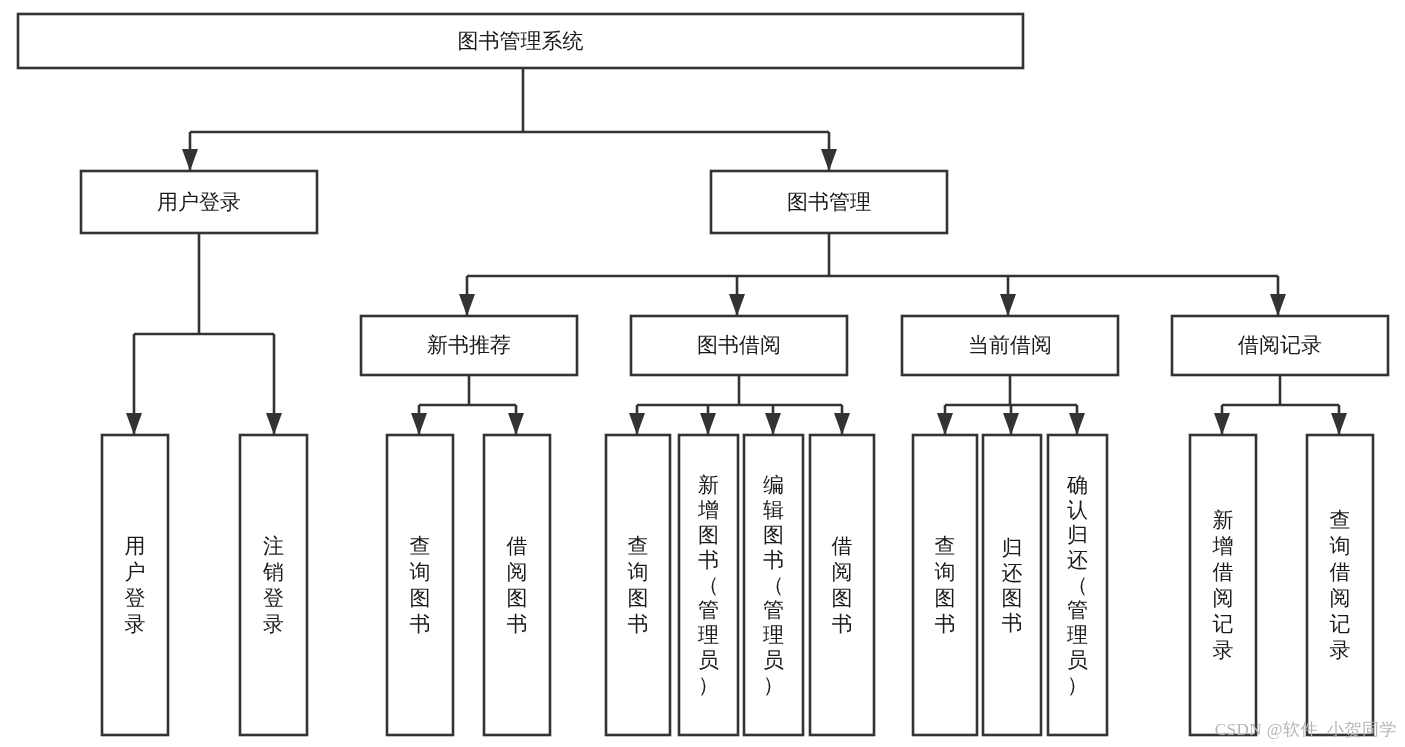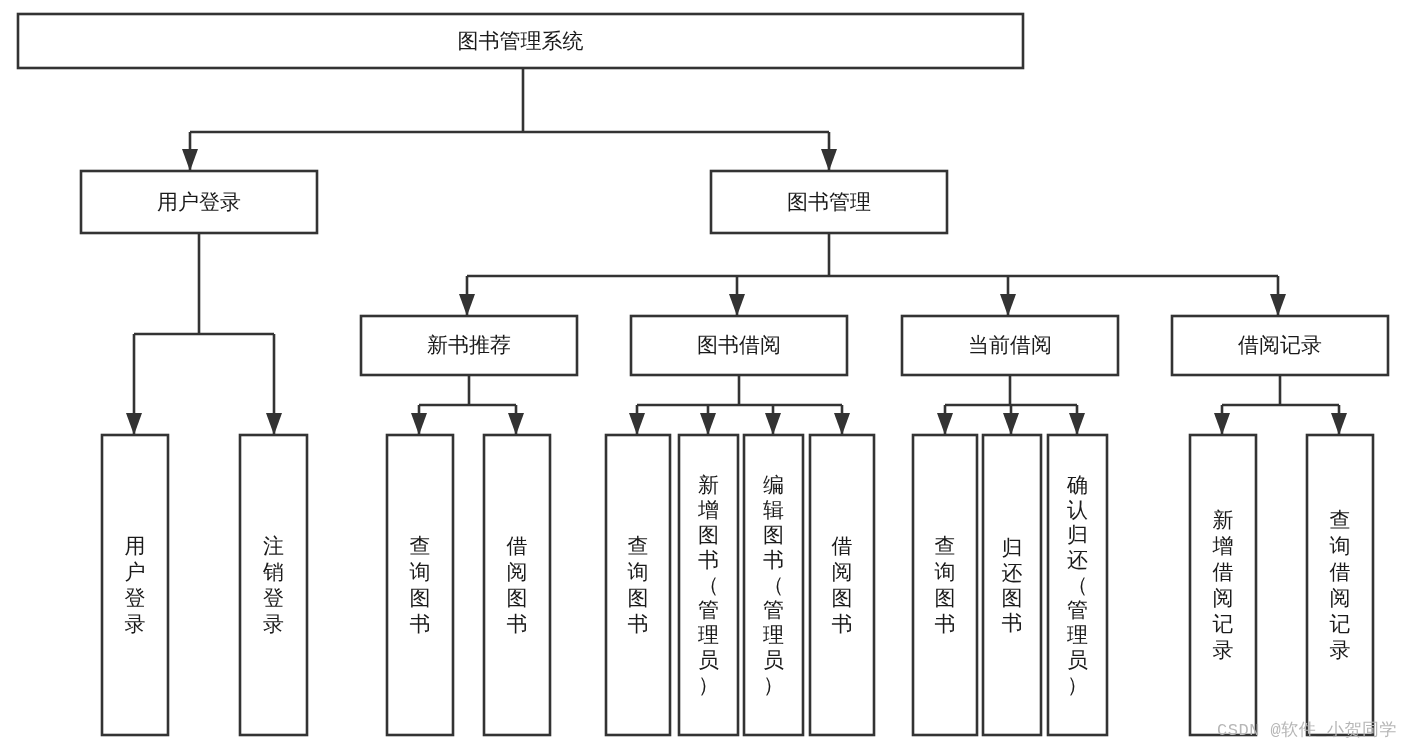--- a/index.html
+++ b/index.html
@@ -48,21 +48,21 @@
   .node-label-v {
     fill: #1a1a1a;
     font-family: "Liberation Sans", "DejaVu Sans", sans-serif;
     font-size: 21px;
     text-anchor: middle;
   }
   .watermark {
     position: absolute;
     right: 8px;
     bottom: 6px;
-    font-family: Liberation Mono, monospace;
+    font-family: Liberation Serif, serif;
     font-size: 17px;
     color: #b6b6b6;
     letter-spacing: 0.5px;
     white-space: nowrap;
     user-select: none;
   }
 </style>
 </head>
 <body>
 

